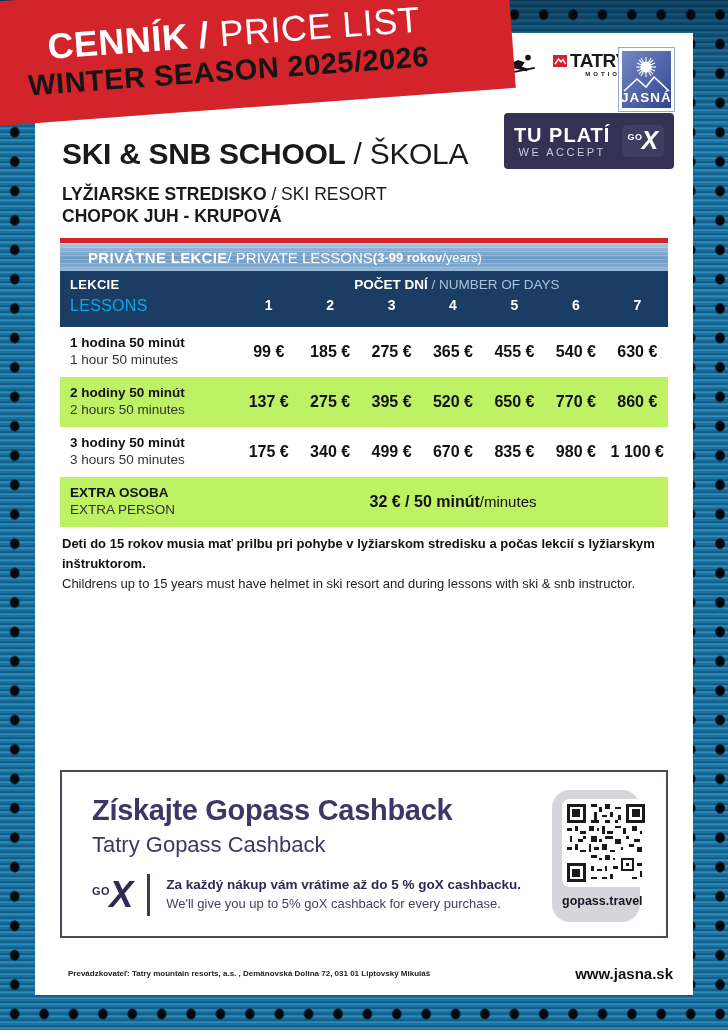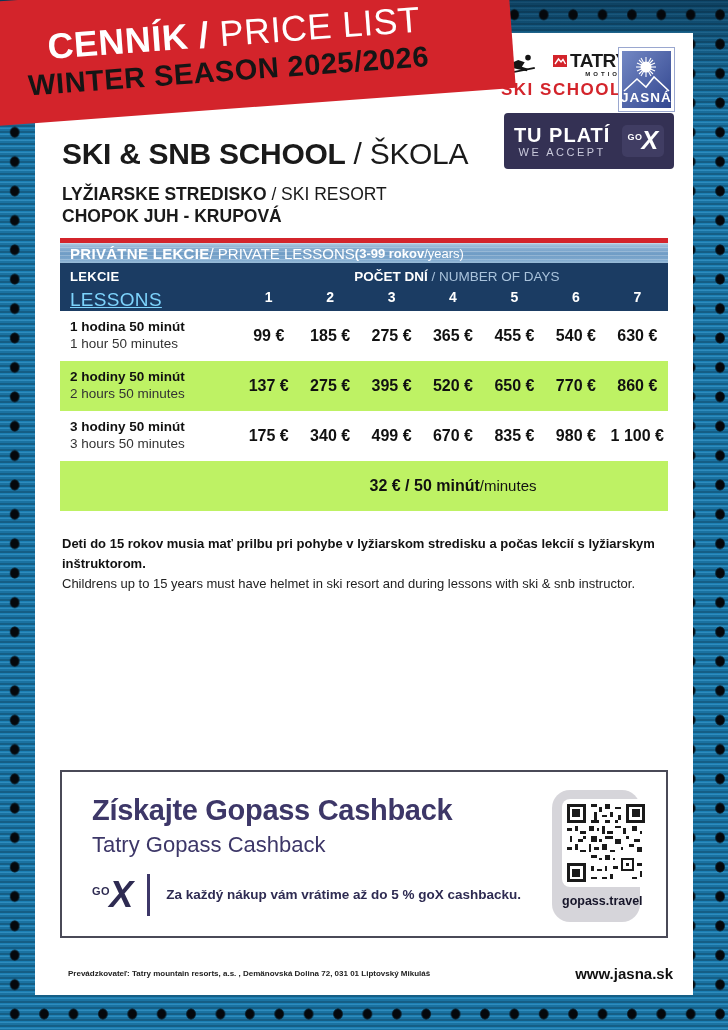--- a/index.html
+++ b/index.html
@@ -51,35 +51,35 @@
   
   .page-title { position:absolute; left:27px; top:104px; font-size:30px; color:#1a1a1a; letter-spacing:-.3px; white-space:nowrap; }
   .page-title .b { font-weight:bold; }
   .resort-line { position:absolute; left:27px; top:151px; font-size:17.5px; color:#1a1a1a; white-space:nowrap; }
   .resort-line .b { font-weight:bold; }
   .location-line { position:absolute; left:27px; top:173px; font-size:17.5px; font-weight:bold; color:#1a1a1a; }
   
   .table { position:absolute; left:25px; top:205px; width:608px; }
   .table-redline { height:5px; background:#d3242b; }
   .section-banner {
-    height:20px; display:flex; align-items:center; padding-left:10px; color:#fff; white-space:nowrap;
+    height:28px; display:flex; align-items:center; padding-left:28px; color:#fff; white-space:nowrap;
     background-image:
       repeating-linear-gradient(180deg, rgba(255,255,255,.22) 0 1px, rgba(0,0,0,0) 1px 4px),
       linear-gradient(180deg,#b3cde2 0%,#8db1d3 22%,#6f9cc5 55%,#7da7cd 82%,#9abcd8 100%);
   }
   .section-banner .b { font-weight:bold; font-size:15px; letter-spacing:.3px; }
   .section-banner .l { font-weight:normal; font-size:15px; }
   .section-banner .ab { font-weight:bold; font-size:13px; }
   .section-banner .al { font-weight:normal; font-size:13px; }
   .thead {
-    background:#1b3c63; height:48px; padding:6px 0 0 10px;
+    background:#1b3c63; height:56px; padding:6px 0 0 10px;
     display:grid; grid-template-columns:168px repeat(7,1fr); grid-template-rows:20px 18px;
   }
   .th-lekcie { grid-column:1; grid-row:1; color:#fff; font-weight:bold; font-size:13px; letter-spacing:.3px; }
-  .th-lessons { grid-column:1; grid-row:2; color:#7dd3fc; font-size:19px; letter-spacing:.3px;text-decoration:underline; }
+  .th-lessons { grid-column:1; grid-row:2; color:#0ea5e9; font-size:16px; letter-spacing:.3px; }
   .th-days { grid-column:2 / -1; grid-row:1; text-align:center; font-size:13.5px; white-space:nowrap; }
   .th-days .b { color:#fff; font-weight:bold;margin-left:8px; }
   .th-days .l { color:#a9c3dc; }
   .th-num { grid-row:2; text-align:center; color:#fff; font-weight:bold; font-size:14px; }
   .trow {
     display:grid; grid-template-columns:168px repeat(7,1fr); align-items:center;
     height:50px; padding-left:10px; background:#fff;
   }
   .trow.alt { background:#bef264; }
   .rl-sk { font-weight:bold; font-size:13.5px; color:#111; line-height:1.25; }
@@ -131,21 +131,20 @@
         <div class="tatry-brandrow">
           <svg width="14" height="12" viewBox="0 0 14 12">
             <rect width="14" height="12" fill="#d3242b"></rect>
             <path d="M2 9 L5.5 4 L8 7 L10 4.5 L12.5 9" stroke="#fff" stroke-width="1.4" fill="none"></path>
           </svg>
           <span class="tatry-brand">TATRY</span>
         </div>
         <span class="tatry-motion">MOTION</span>
       </div>
     </div>
-    <div class="tatry-school">SKI SCHOOL</div>
   </div>
 
   <svg class="jasna" width="57" height="65" viewBox="0 0 57 65">
     <defs>
       <linearGradient id="jg" x1="0" y1="0" x2="1" y2="1">
         <stop offset="0" stop-color="#7388c4"></stop>
         <stop offset="1" stop-color="#32468f"></stop>
       </linearGradient>
     </defs>
     <rect x="0.5" y="0.5" width="56" height="64" fill="#fff" stroke="#9aa7cf"></rect>
@@ -237,40 +236,45 @@
       <span class="price">175 €</span>
       <span class="price">340 €</span>
       <span class="price">499 €</span>
       <span class="price">670 €</span>
       <span class="price">835 €</span>
       <span class="price">980 €</span>
       <span class="price">1 100 €</span>
     </div>
 
     <div class="trow alt">
+      <div>
+        <div class="rl-sk">EXTRA OSOBA</div>
+        <div class="rl-en">EXTRA PERSON</div>
+      </div>
       <div class="extra-val"><span class="b">32 € / 50 minút</span><span class="l">/minutes</span></div>
     </div>
   </div>
 
   <div class="note">
     <div class="b">Deti do 15 rokov musia mať prilbu pri pohybe v lyžiarskom stredisku a počas lekcií s lyžiarskym inštruktorom.</div>
     <div>Childrens up to 15 years must have helmet in ski resort and during lessons with ski &amp; snb instructor.</div>
   </div>
 
   <div class="gopass">
     <div class="gp-title">Získajte Gopass Cashback</div>
     <div class="gp-sub">Tatry Gopass Cashback</div>
     <div class="gp-row">
       <span class="gox">
           <span class="gox-go">GO</span>
           <span class="gox-x">X</span>
         </span>
       <span class="gp-divider"></span>
       <div>
         <div class="gp-offer-sk">Za každý nákup vám vrátime až do 5 % goX cashbacku.</div>
+        <div class="gp-offer-en">We'll give you up to 5% goX cashback for every purchase.</div>
       </div>
     </div>
     <div class="qr-card">
       <div class="qr-white">
         <svg width="78" height="78" viewBox="0 0 29 29" fill="#1a1a1a" shape-rendering="crispEdges">
           <rect x="0" y="0" width="7" height="7"></rect>
             <rect x="1" y="1" width="5" height="5" fill="#fff"></rect>
             <rect x="2" y="2" width="3" height="3"></rect>
           <rect x="22" y="0" width="7" height="7"></rect>
             <rect x="23" y="1" width="5" height="5" fill="#fff"></rect>

